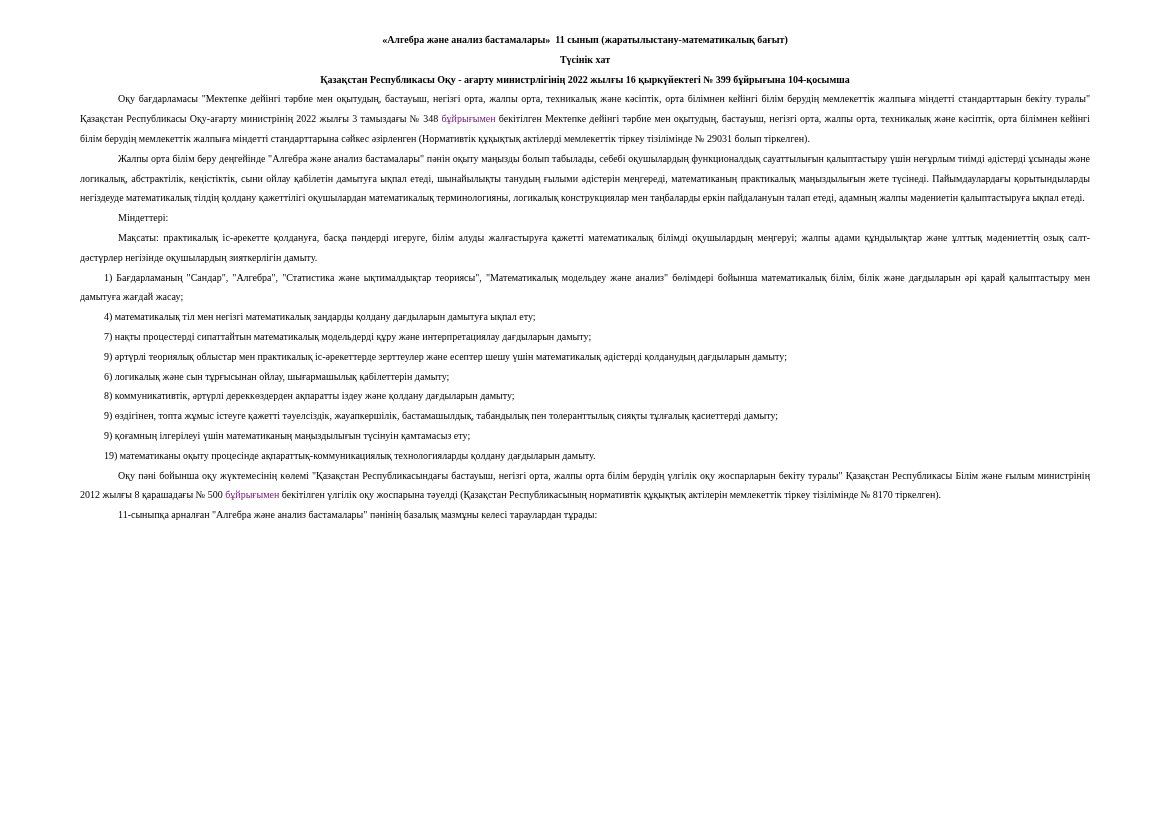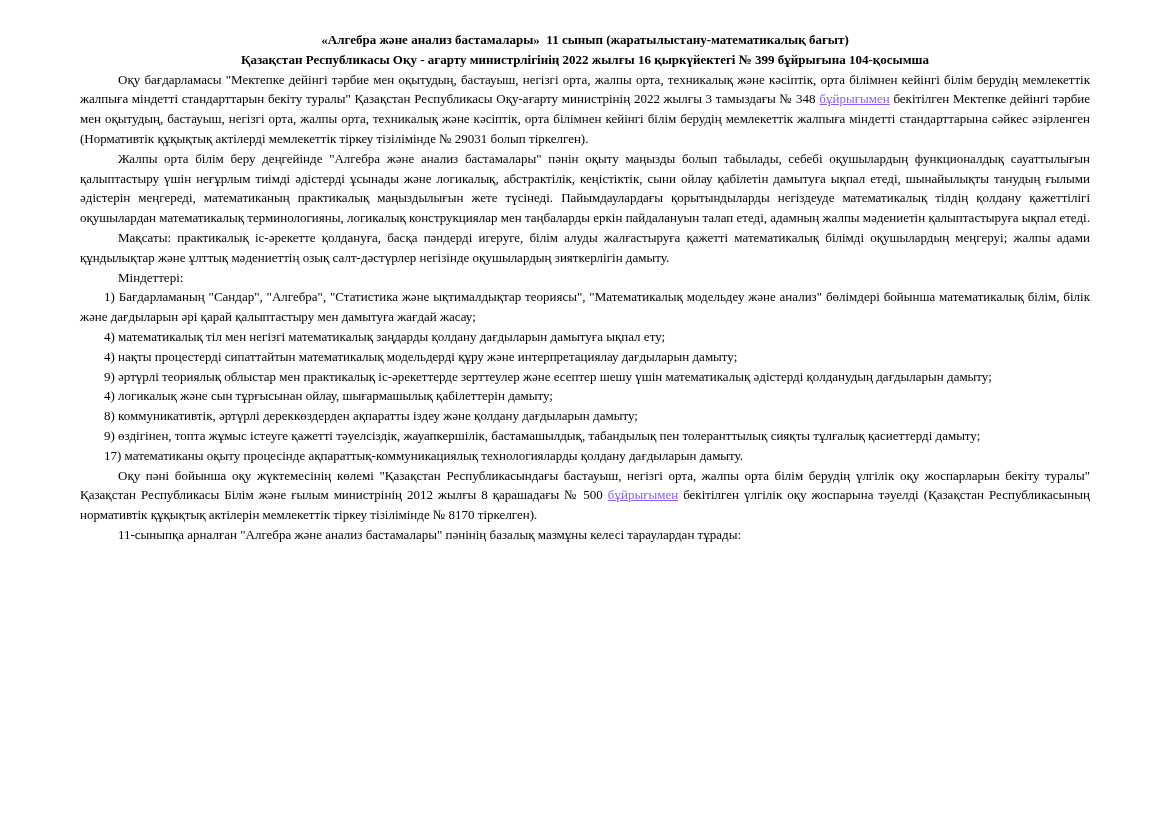--- a/index.html
+++ b/index.html
@@ -8,63 +8,64 @@
     background: #ffffff;
   }
   .page {
     position: relative;
     box-sizing: border-box;
     width: 1170px;
     height: 827px;
     background: #ffffff;
     padding: 30px 80px 0 80px;
     font-family: "Liberation Serif", "DejaVu Serif", serif;
-    font-size: 13px;
+    font-size: 10px;
     line-height: 19.8px;
     color: #000000;
     overflow: hidden;
   }
   .center { text-align: center; font-weight: bold; }
   .bold { font-weight: bold; }
   .prewrap { white-space: pre-wrap; }
   p {
     margin: 0;
     text-align: justify;
   }
   .indent { text-indent: 38px; }
   .item { text-indent: 24px; }
   .doc-link {
-    color: #8b5cf6;
-    text-decoration: underline;
+    color: #701a75;
     cursor: pointer;
   }
 </style>
 </head>
 <body>
 
 <div class="page">
 
   <div class="center bold prewrap">«Алгебра және анализ бастамалары»  11 сынып (жаратылыстану-математикалық бағыт)</div>
+  <div class="center bold">Түсінік хат</div>
   <div class="center">Қазақстан Республикасы Оқу - ағарту министрлігінің 2022 жылғы 16 қыркүйектегі № 399 бұйрығына 104-қосымша</div>
 
   <p class="indent"><span>Оқу бағдарламасы "Мектепке дейінгі тәрбие мен оқытудың, бастауыш, негізгі орта, жалпы орта, техникалық және кәсіптік, орта білімнен кейінгі білім берудің мемлекеттік жалпыға міндетті стандарттарын бекіту туралы" Қазақстан Республикасы Оқу-ағарту министрінің 2022 жылғы 3 тамыздағы № 348 </span><span class="doc-link">бұйрығымен</span><span> бекітілген Мектепке дейінгі тәрбие мен оқытудың, бастауыш, негізгі орта, жалпы орта, техникалық және кәсіптік, орта білімнен кейінгі білім берудің мемлекеттік жалпыға міндетті стандарттарына сәйкес әзірленген (Нормативтік құқықтық актілерді мемлекеттік тіркеу тізілімінде № 29031 болып тіркелген).</span></p>
 
   <p class="indent">Жалпы орта білім беру деңгейінде "Алгебра және анализ бастамалары" пәнін оқыту маңызды болып табылады, себебі оқушылардың функционалдық сауаттылығын қалыптастыру үшін неғұрлым тиімді әдістерді ұсынады және логикалық, абстрактілік, кеңістіктік, сыни ойлау қабілетін дамытуға ықпал етеді, шынайылықты танудың ғылыми әдістерін меңгереді, математиканың практикалық маңыздылығын жете түсінеді. Пайымдаулардағы қорытындыларды негіздеуде математикалық тілдің қолдану қажеттілігі оқушылардан математикалық терминологияны, логикалық конструкциялар мен таңбаларды еркін пайдалануын талап етеді, адамның жалпы мәдениетін қалыптастыруға ықпал етеді.</p>
 
+  <p class="indent">Міндеттері:</p>
+
   <p class="indent">Мақсаты: практикалық іс-әрекетте қолдануға, басқа пәндерді игеруге, білім алуды жалғастыруға қажетті математикалық білімді оқушылардың меңгеруі; жалпы адами құндылықтар және ұлттық мәдениеттің озық салт-дәстүрлер негізінде оқушылардың зияткерлігін дамыту.</p>
-
-  <p class="indent">Міндеттері:</p>
 
   <p class="item">1) Бағдарламаның "Сандар", "Алгебра", "Статистика және ықтималдықтар теориясы", "Математикалық модельдеу және анализ" бөлімдері бойынша математикалық білім, білік және дағдыларын әрі қарай қалыптастыру мен дамытуға жағдай жасау;</p>
   <p class="item">4) математикалық тіл мен негізгі математикалық заңдарды қолдану дағдыларын дамытуға ықпал ету;</p>
-  <p class="item">4) нақты процестерді сипаттайтын математикалық модельдерді құру және интерпретациялау дағдыларын дамыту;</p>
+  <p class="item">7) нақты процестерді сипаттайтын математикалық модельдерді құру және интерпретациялау дағдыларын дамыту;</p>
   <p class="item">9) әртүрлі теориялық облыстар мен практикалық іс-әрекеттерде зерттеулер және есептер шешу үшін математикалық әдістерді қолданудың дағдыларын дамыту;</p>
-  <p class="item">4) логикалық және сын тұрғысынан ойлау, шығармашылық қабілеттерін дамыту;</p>
+  <p class="item">6) логикалық және сын тұрғысынан ойлау, шығармашылық қабілеттерін дамыту;</p>
   <p class="item">8) коммуникативтік, әртүрлі дереккөздерден ақпаратты іздеу және қолдану дағдыларын дамыту;</p>
   <p class="item">9) өздігінен, топта жұмыс істеуге қажетті тәуелсіздік, жауапкершілік, бастамашылдық, табандылық пен толеранттылық сияқты тұлғалық қасиеттерді дамыту;</p>
-  <p class="item">17) математиканы оқыту процесінде ақпараттық-коммуникациялық технологияларды қолдану дағдыларын дамыту.</p>
+  <p class="item">9) қоғамның ілгерілеуі үшін математиканың маңыздылығын түсінуін қамтамасыз ету;</p>
+  <p class="item">19) математиканы оқыту процесінде ақпараттық-коммуникациялық технологияларды қолдану дағдыларын дамыту.</p>
 
   <p class="indent"><span>Оқу пәні бойынша оқу жүктемесінің көлемі "Қазақстан Республикасындағы бастауыш, негізгі орта, жалпы орта білім берудің үлгілік оқу жоспарларын бекіту туралы" Қазақстан Республикасы Білім және ғылым министрінің 2012 жылғы 8 қарашадағы № 500 </span><span class="doc-link">бұйрығымен</span><span> бекітілген үлгілік оқу жоспарына тәуелді (Қазақстан Республикасының нормативтік құқықтық актілерін мемлекеттік тіркеу тізілімінде № 8170 тіркелген).</span></p>
 
   <p class="indent">11-сыныпқа арналған "Алгебра және анализ бастамалары" пәнінің базалық мазмұны келесі тараулардан тұрады:</p>
 
 
 </div>
 
 </body></html>

